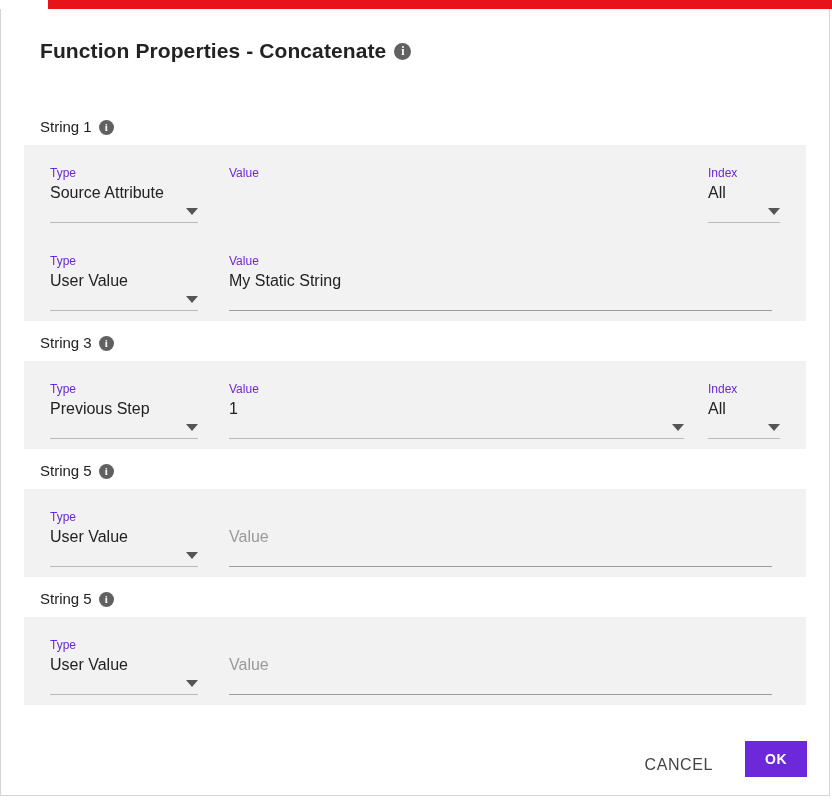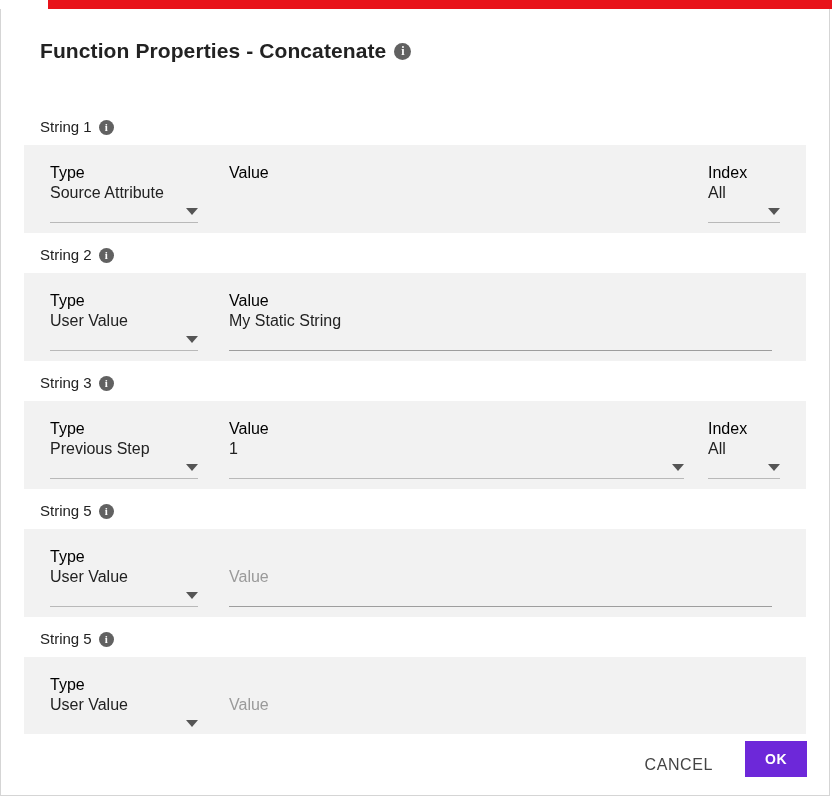--- a/index.html
+++ b/index.html
@@ -100,22 +100,22 @@
     width: 782px;
     height: 88px;
     background: #f2f2f2;
     box-sizing: border-box;
   }
   .field {
     position: absolute;
     top: 21px;
   }
   .field-label {
-    font-size: 16px;
-    color: #000000;
+    font-size: 12px;
+    color: #6d28d9;
     line-height: 14px;
     height: 16px;
   }
   .field-value {
     font-size: 16px;
     color: #222222;
     line-height: 22px;
     height: 26px;
     border-bottom: 1px solid #b9b9b9;
     padding-bottom: 14px;
@@ -216,23 +216,20 @@
             <div class="field-label">Value</div>
           </div>
           <div class="field field-index">
             <div class="field-label">Index</div>
             <div class="field-value">All<span class="caret"></span></div>
           </div>
         </div>
       </div>
 
       <div class="group">
-        <div class="group-label">
-          <span>String 2</span><span class="info-icon">i</span>
-        </div>
         <div class="row">
           <div class="field field-type">
             <div class="field-label">Type</div>
             <div class="field-value">User Value<span class="caret"></span></div>
           </div>
           <div class="field field-value-xwide">
             <div class="field-label">Value</div>
             <div class="field-value input-line">My Static String</div>
           </div>
         </div>

